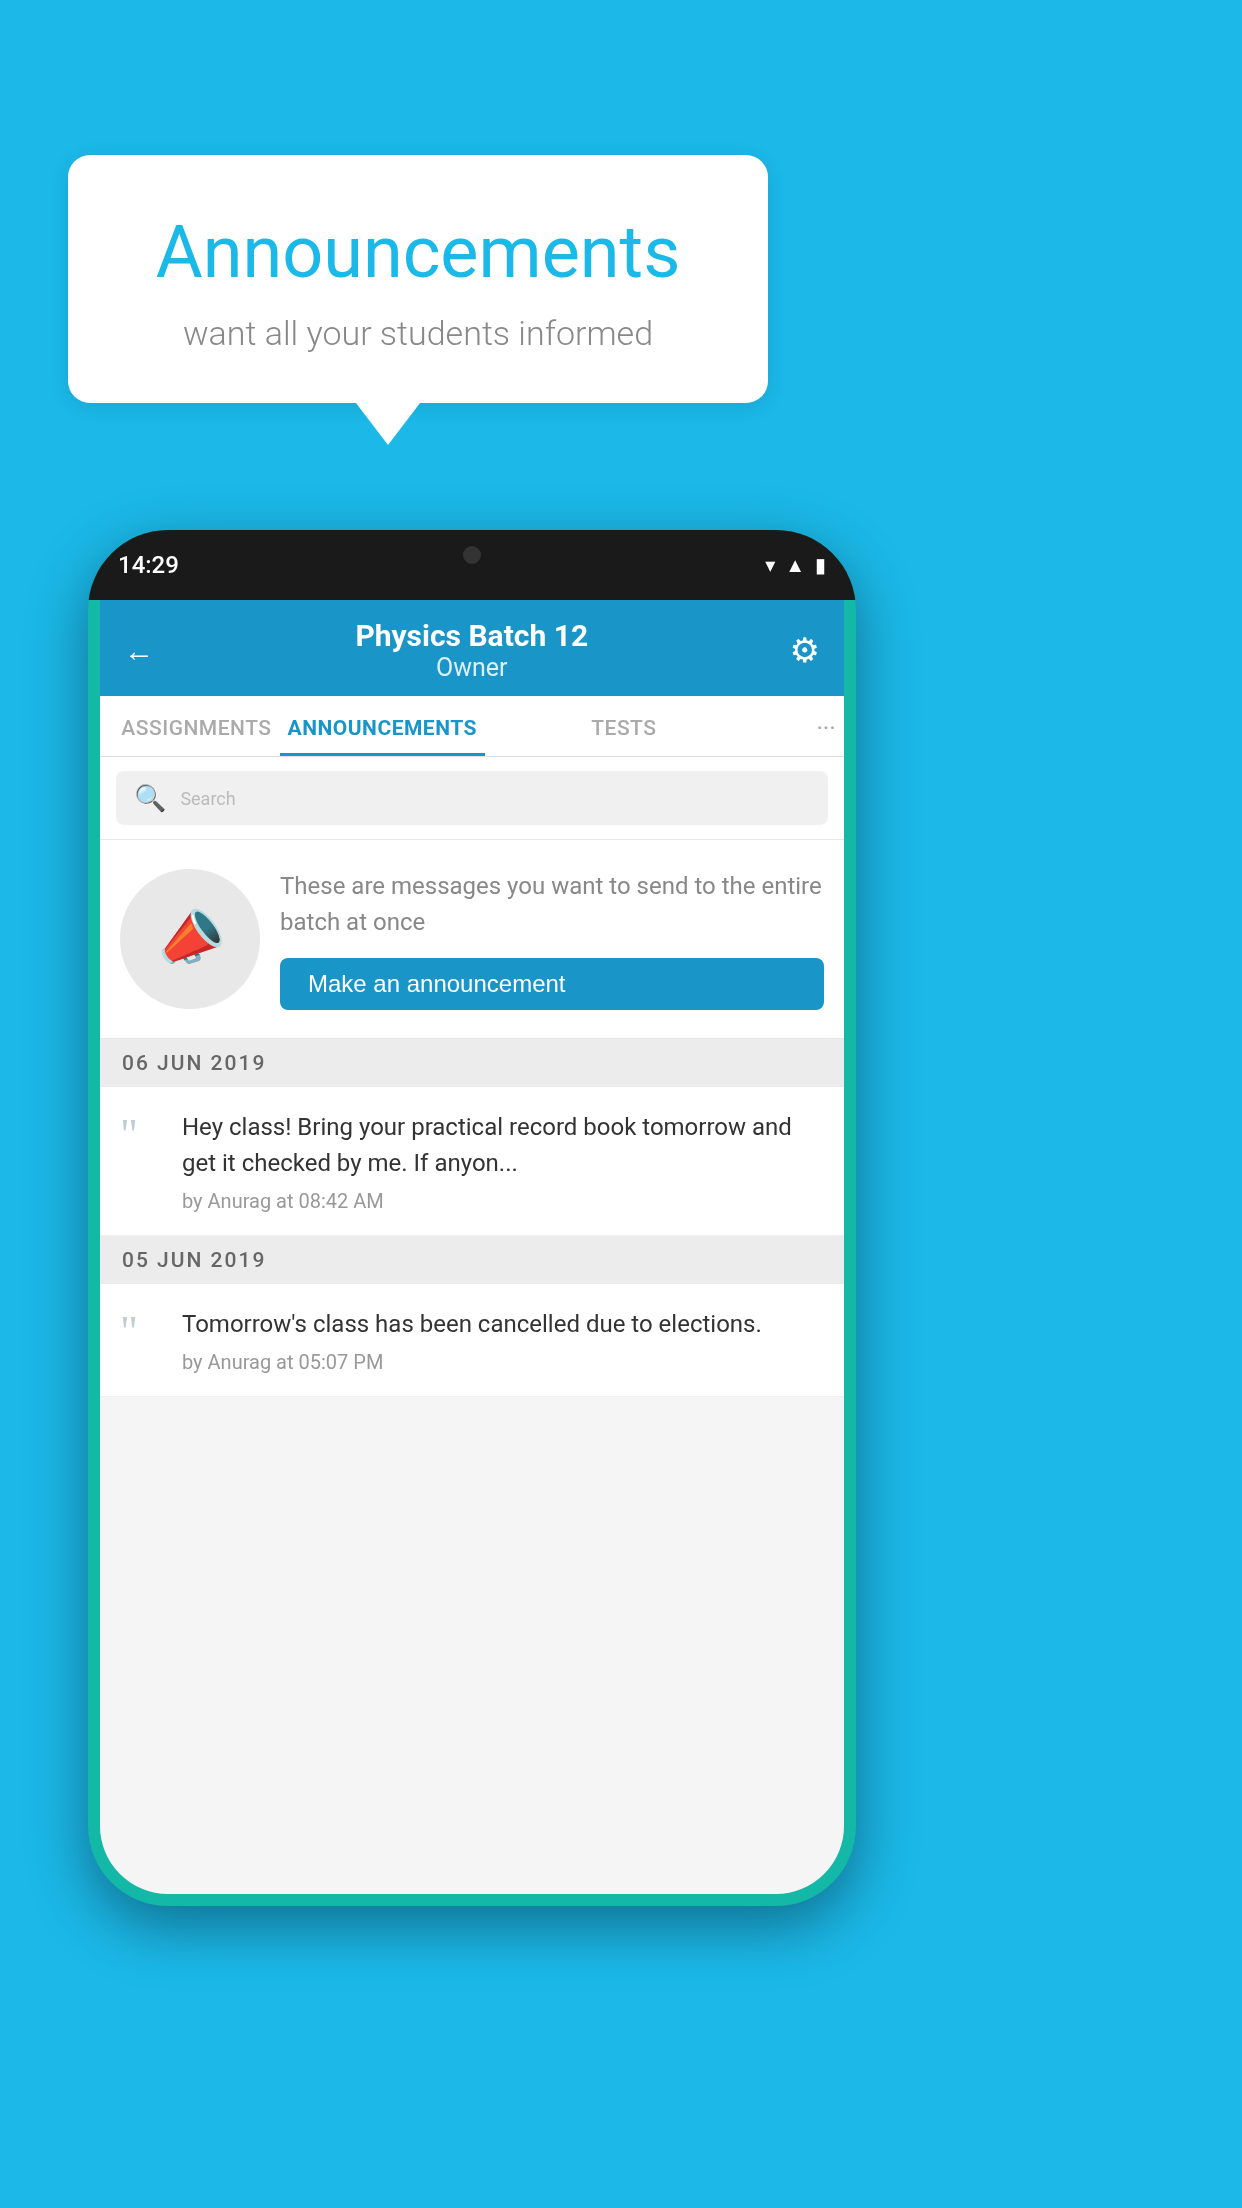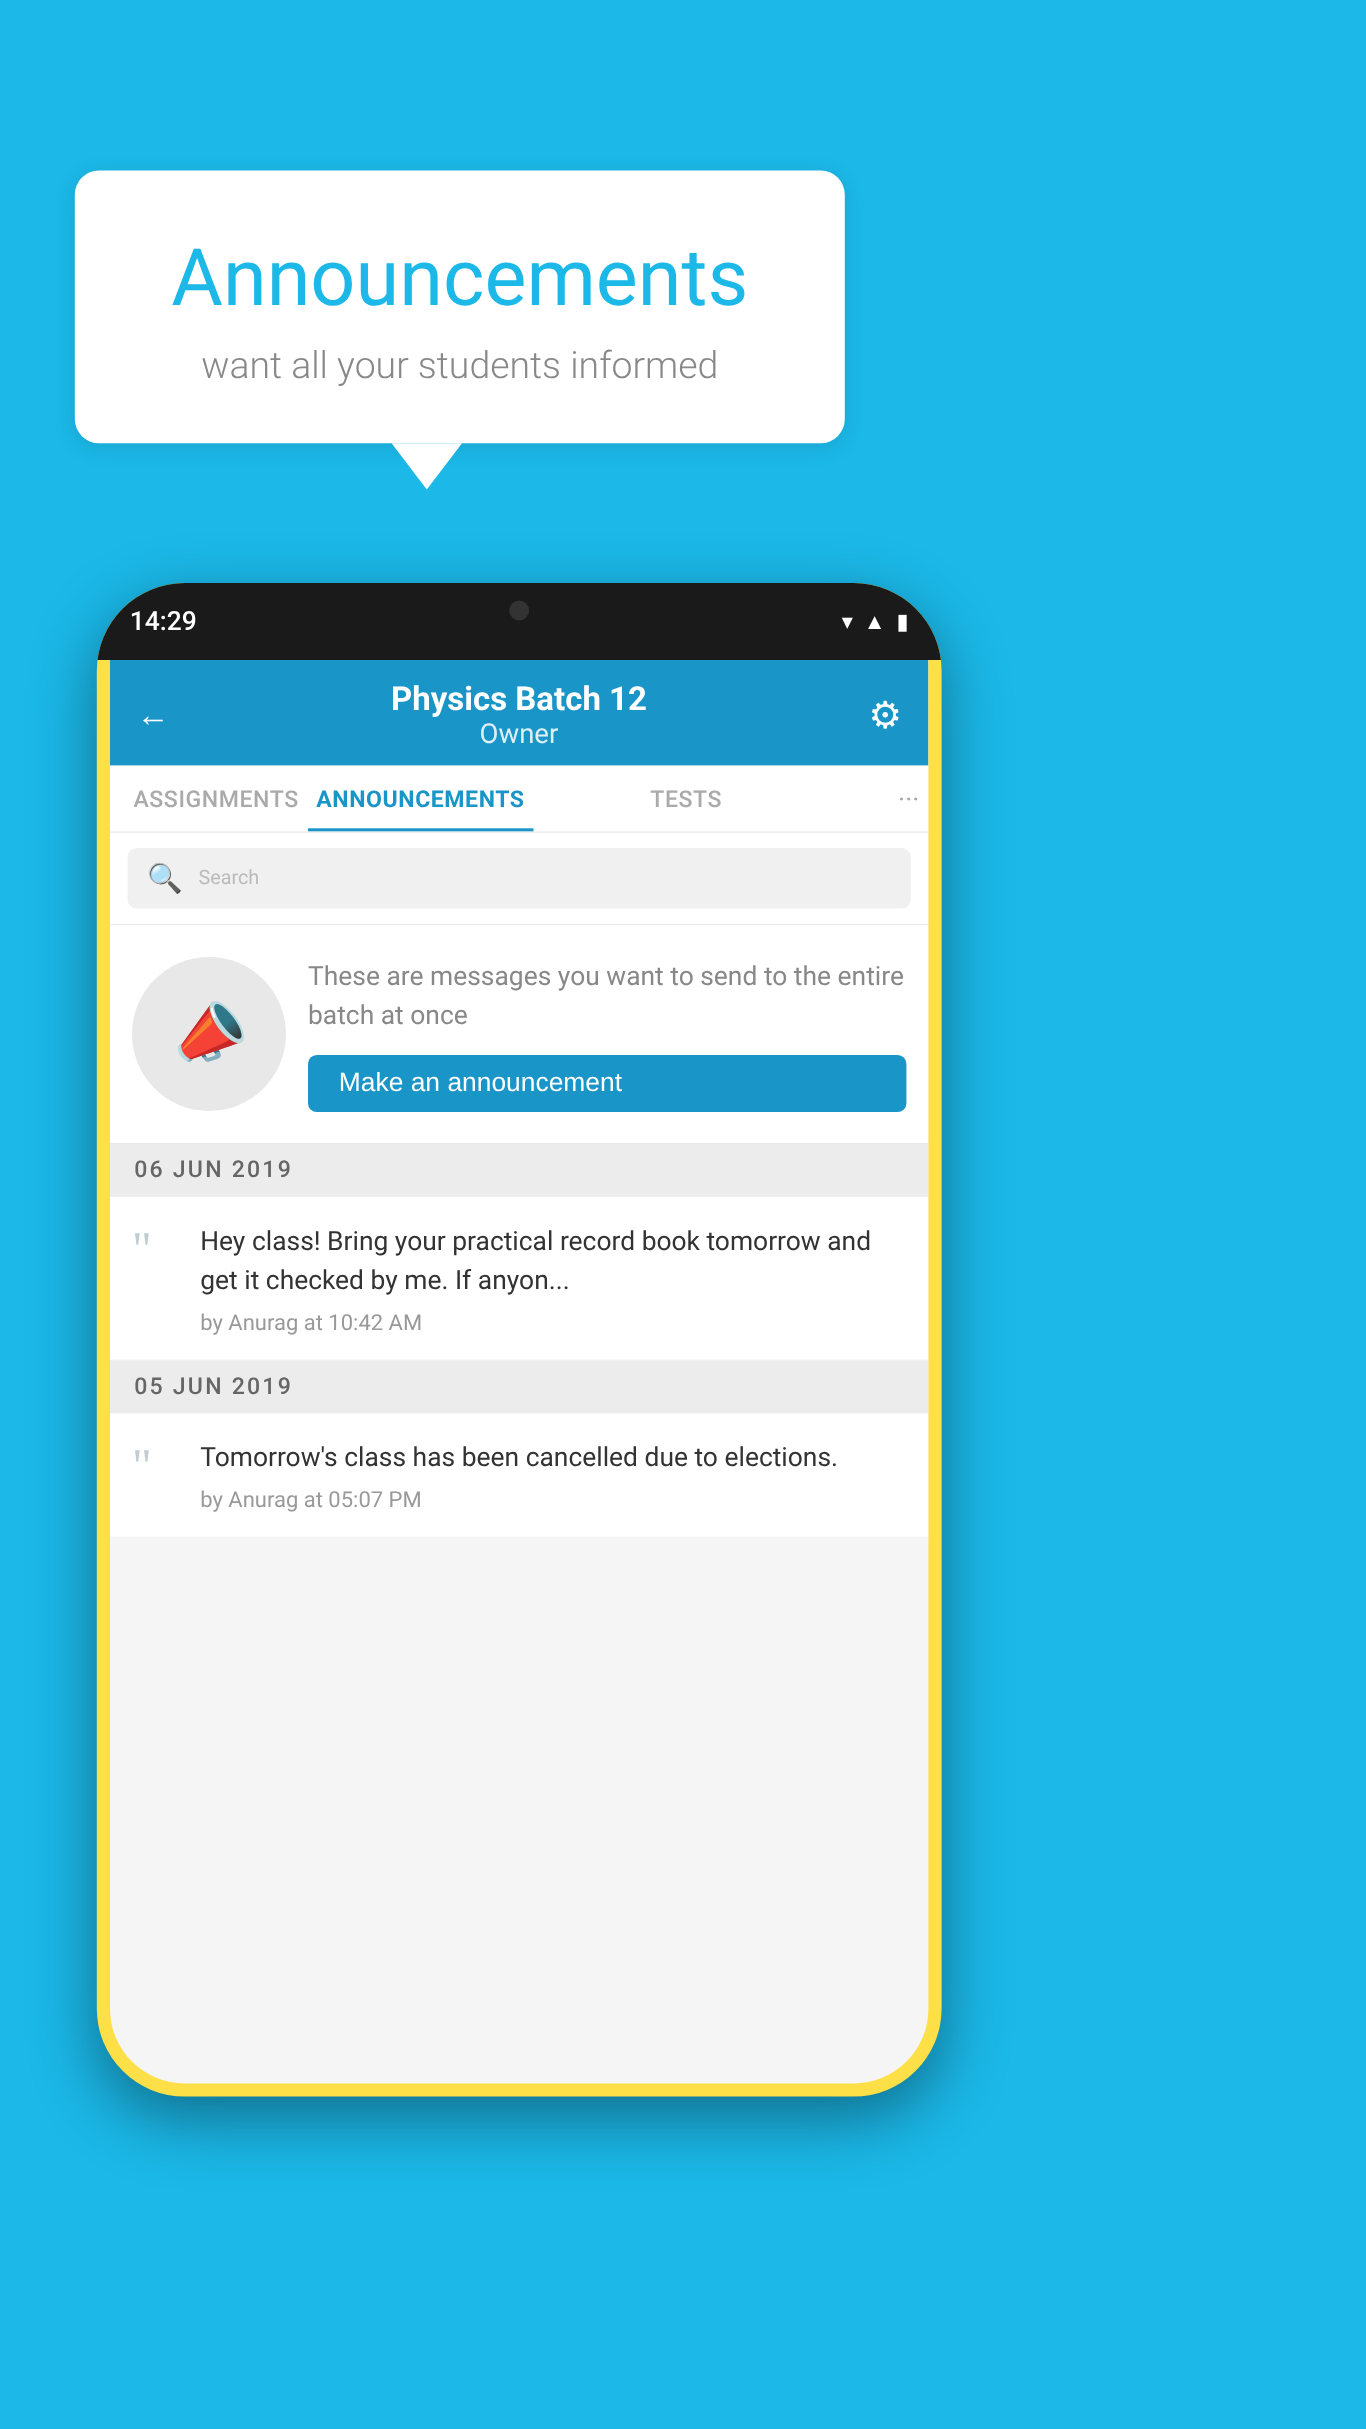--- a/index.html
+++ b/index.html
@@ -54,21 +54,21 @@
       left: -30px;
     }
 
     
     .phone-frame {
       position: absolute;
       top: 530px;
       left: 88px;
       width: 768px;
       height: 1376px;
-      background: #fde047;
+      background: #14b8a6;
       border-radius: 80px;
       box-shadow: 0 20px 60px rgba(0,0,0,0.4);
       overflow: hidden;
     }
 
     
     .phone-notch {
       position: absolute;
       top: 0;
       left: 0;
@@ -393,21 +393,21 @@
         <div class="promo-description">These are messages you want to send to the entire batch at once</div>
         <button class="make-announcement-btn">Make an announcement</button>
       </div>
     </div>
 
     <div class="date-divider">06  JUN  2019</div>
     <div class="announcement-item">
       <div class="quote-icon">"</div>
       <div class="announcement-content">
         <div class="announcement-text">Hey class! Bring your practical record book tomorrow and get it checked by me. If anyon...</div>
-        <div class="announcement-meta">by Anurag at 10:42 AM</div>
+        <div class="announcement-meta">by Anurag at 08:42 AM</div>
       </div>
     </div>
 
     <div class="date-divider">05  JUN  2019</div>
     <div class="announcement-item">
       <div class="quote-icon">"</div>
       <div class="announcement-content">
         <div class="announcement-text">Tomorrow's class has been cancelled due to elections.</div>
         <div class="announcement-meta">by Anurag at 05:07 PM</div>
       </div>

